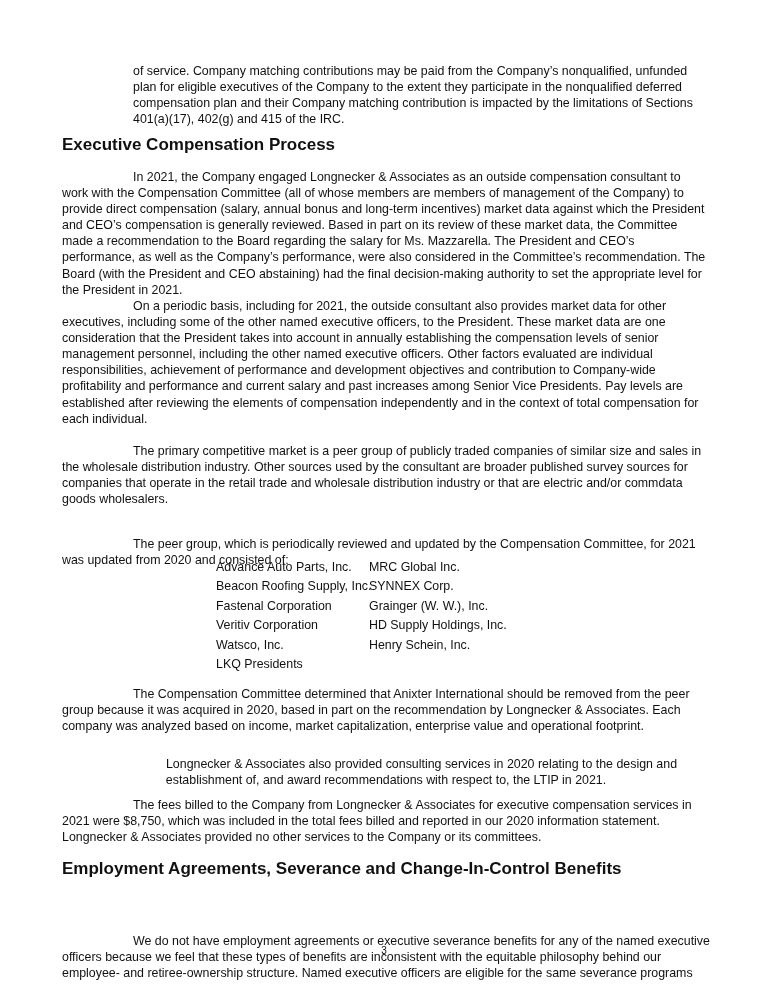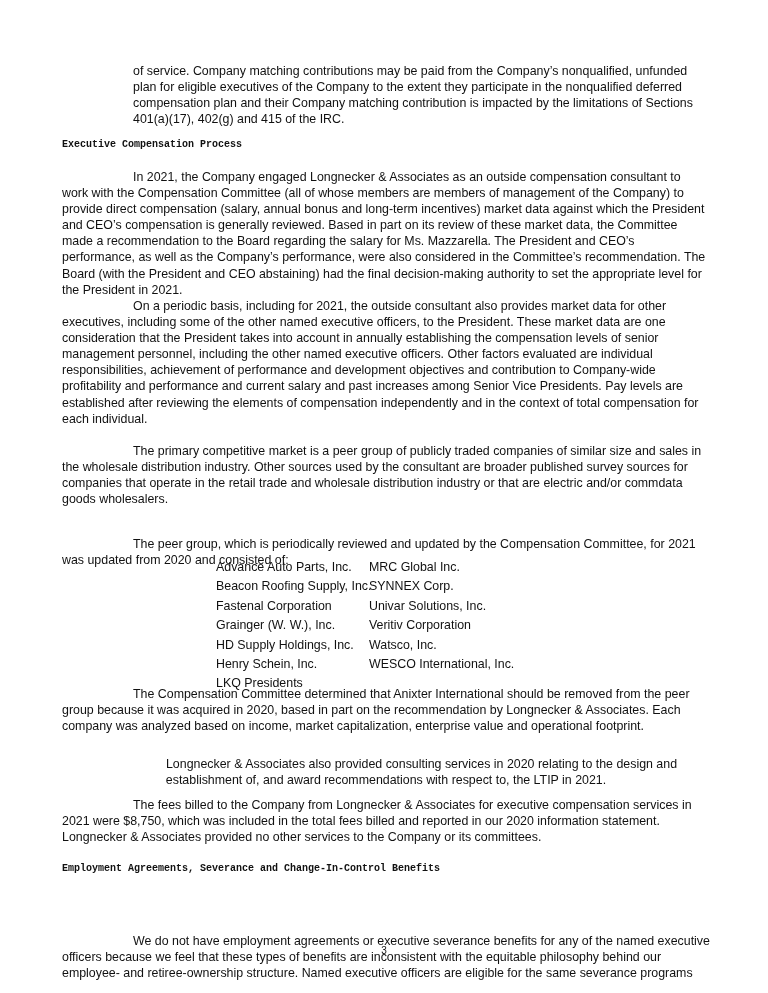--- a/index.html
+++ b/index.html
@@ -2,21 +2,21 @@
 <html><head>
 <meta charset="utf-8">
 <style>
   html, body { margin: 0; padding: 0; background: #ffffff; }
   body { width: 768px; height: 993px; position: relative; overflow: hidden;
          font-family: "Liberation Sans", sans-serif; color: #111; }
   .page { position: absolute; left: 0; top: 0; width: 768px; height: 993px; }
   .p { position: absolute; left: 62px; width: 648px; font-size: 12.4px; line-height: 16.1px; margin: 0; text-align: left; }
   .p .ind { display: inline-block; width: 71px; }
   .cont { left: 133px; width: 580px; top: 63px; }
-  .h { position: absolute; left: 62px; font-size: 10px; font-weight: bold; margin: 0; line-height: 16px; font-family: Liberation Mono, monospace; }
+  .h { position: absolute; left: 62px; font-size: 17px; font-weight: bold; margin: 0; line-height: 16px; }
   .peers { position: absolute; left: 216px; top: 560px; width: 360px; display: grid; grid-template-columns: 153px 200px; row-gap: 4px; font-size: 12.4px; line-height: 15.4px; }
   .peers div { white-space: nowrap; }
   .pagenum { position: absolute; left: 0; width: 768px; top: 945px; text-align: center; font-size: 10px; }
 </style>
 </head>
 <body>
 
 <div class="page">
 
   <p class="p cont">of service. Company matching contributions may be paid from the Company’s nonqualified, unfunded plan for eligible executives of the Company to the extent they participate in the nonqualified deferred compensation plan and their Company matching contribution is impacted by the limitations of Sections 401(a)(17), 402(g) and 415 of the IRC.</p>
@@ -30,27 +30,25 @@
   <p class="p" style="top:443px;"><span class="ind"></span><span>The primary competitive market is a peer group of publicly traded companies of similar size and sales in the wholesale distribution industry. Other sources used by the consultant are broader published survey sources for companies that operate in the retail trade and wholesale distribution industry or that are electric and/or commdata goods wholesalers.</span></p>
 
   <p class="p" style="top:536px;"><span class="ind"></span><span>The peer group, which is periodically reviewed and updated by the Compensation Committee, for 2021 was updated from 2020 and consisted of:</span></p>
 
   <div class="peers">
     <div>Advance Auto Parts, Inc.</div>
     <div>MRC Global Inc.</div>
     <div>Beacon Roofing Supply, Inc.</div>
     <div>SYNNEX Corp.</div>
     <div>Fastenal Corporation</div>
-    <div>Univar Solutions, Inc.</div>
     <div>Grainger (W. W.), Inc.</div>
     <div>Veritiv Corporation</div>
     <div>HD Supply Holdings, Inc.</div>
     <div>Watsco, Inc.</div>
     <div>Henry Schein, Inc.</div>
-    <div>WESCO International, Inc.</div>
     <div>LKQ Presidents</div>
     <div></div>
   </div>
 
   <p class="p" style="top:686px;"><span class="ind"></span><span>The Compensation Committee determined that Anixter International should be removed from the peer group because it was acquired in 2020, based in part on the recommendation by Longnecker &amp; Associates. Each company was analyzed based on income, market capitalization, enterprise value and operational footprint.</span></p>
 
   <p class="p" style="top:756px;text-align:center;"><span class="ind"></span><span>Longnecker &amp; Associates also provided consulting services in 2020 relating to the design and establishment of, and award recommendations with respect to, the LTIP in 2021.</span></p>
 
   <p class="p" style="top:797px;"><span class="ind"></span><span>The fees billed to the Company from Longnecker &amp; Associates for executive compensation services in 2021 were $8,750, which was included in the total fees billed and reported in our 2020 information statement. Longnecker &amp; Associates provided no other services to the Company or its committees.</span></p>
 

